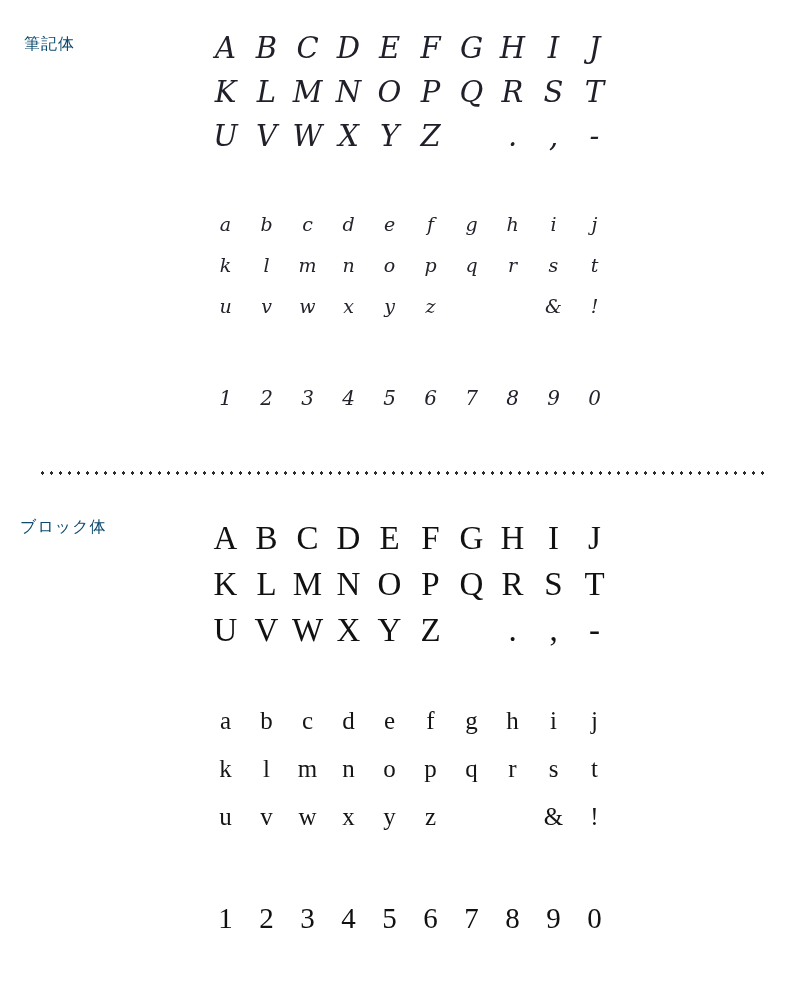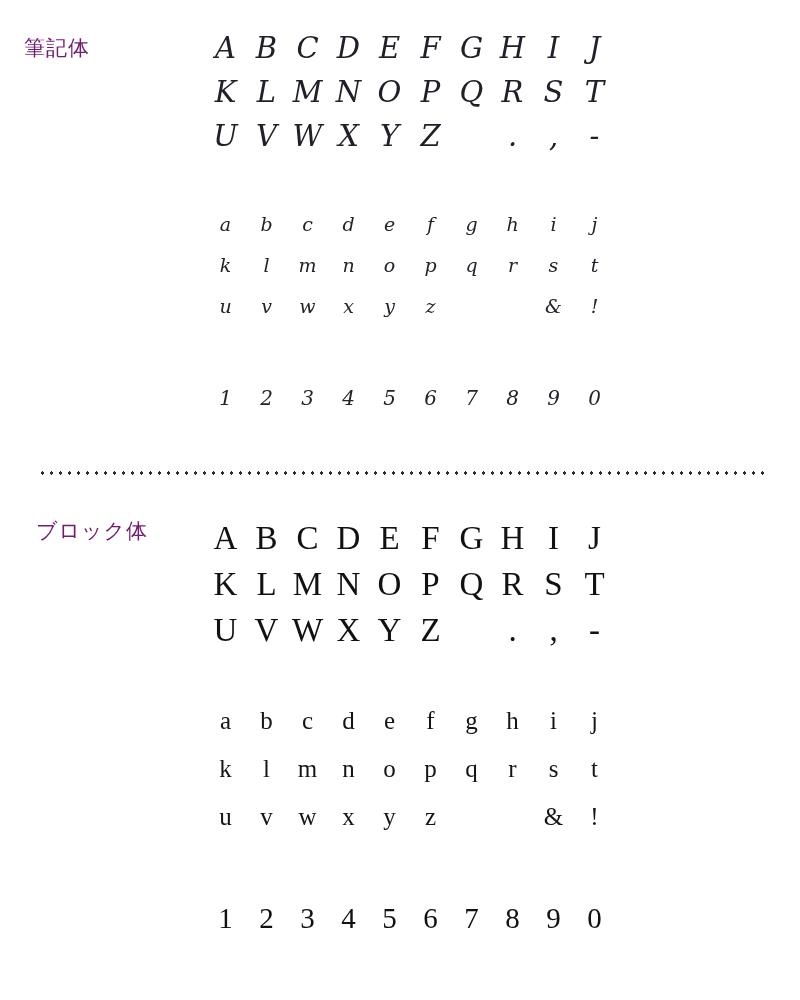--- a/index.html
+++ b/index.html
@@ -16,32 +16,32 @@
     overflow: hidden;
   }
 
   .section {
     position: relative;
   }
 
   .section-label {
     position: absolute;
     font-family: "DejaVu Sans", sans-serif;
-    font-size: 21px;
+    font-size: 16px;
     letter-spacing: 1px;
-    color: #701a75;
+    color: #0c4a6e;
     white-space: nowrap;
   }
 
   #label-script {
     left: 24px;
     top: 34px;
   }
   #label-block {
-    left: 36px;
+    left: 20px;
     top: 517px;
   }
 
   .glyph-area {
     position: absolute;
   }
 
   
   #script-area {
     left: 205px;

